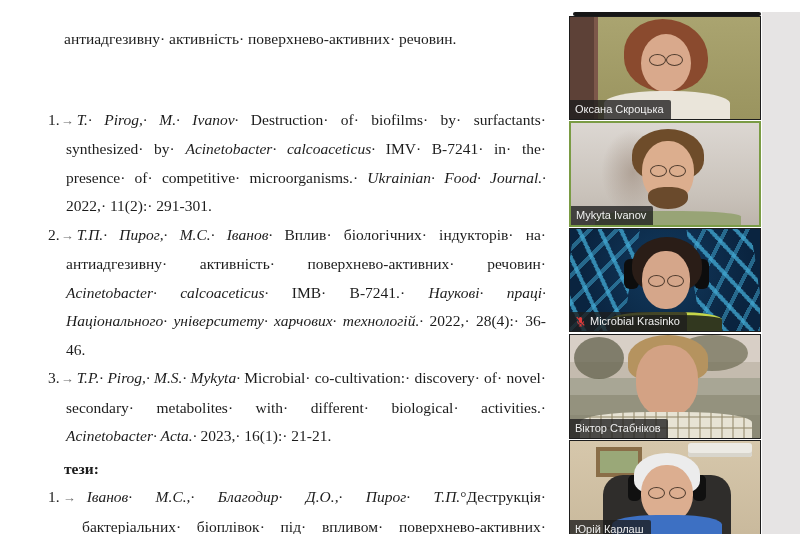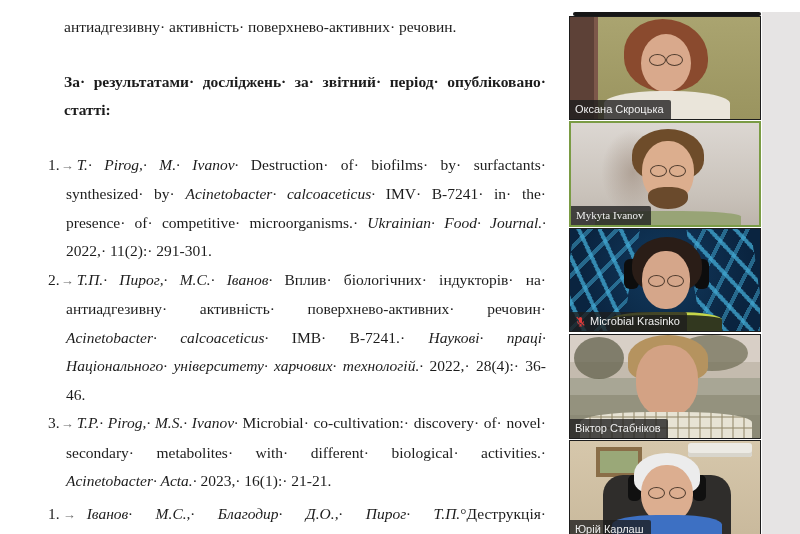--- a/index.html
+++ b/index.html
@@ -5,21 +5,21 @@
   html,body{margin:0;padding:0;}
   body{
     width:800px;height:534px;overflow:hidden;background:#ffffff;
     font-family:"Liberation Sans",sans-serif;position:relative;
   }
   .stage{position:absolute;inset:0;}
 
   
   .doc-pane{
     position:absolute;left:0;top:0;width:568px;height:534px;background:#ffffff;
-    padding:13px 22px 0 48px;box-sizing:border-box;overflow:hidden;
+    padding:25px 22px 0 48px;box-sizing:border-box;overflow:hidden;
     font-family:"Liberation Serif","DejaVu Serif",serif;
     font-size:15.5px;line-height:28.5px;color:#1c1c1c;
     text-align:justify;
   }
   .doc-pane .para{margin:0 0 0 16px;}
   .doc-pane .bold{font-weight:700;}
   .doc-pane .spacer{height:26px;}
   .doc-pane .spacer-sm{height:4px;}
   .doc-pane .list-item{margin-left:18px;text-indent:-18px;}
   .doc-pane .thesis-item{margin-left:34px;text-indent:-34px;}
@@ -33,21 +33,21 @@
   .right-gutter{position:absolute;left:194px;top:0;width:38px;height:534px;background:#e6e4e4;}
   .bottom-gutter{position:absolute;left:1px;top:528px;width:231px;height:6px;background:#e6e4e4;}
   .top-bar{position:absolute;left:5px;top:0;width:188px;height:4px;background:#161616;border-radius:2px;}
 
   .tile{
     position:absolute;left:1px;width:192px;box-sizing:border-box;
     border:1px solid #1d1d1d;overflow:hidden;background:#444;cursor:pointer;
   }
   .tile.active{border:2px solid var(--accent,#7a9b44);}
   .t0{top:4px;height:104px;}
-  .t1{top:109px;height:106px;font-family:Liberation Serif, serif;}
+  .t1{top:109px;height:106px;}
   .t2{top:216px;height:104px;}
   .t3{top:322px;height:105px;}
   .t4{top:428px;height:100px;}
 
   .scene{position:absolute;inset:0;}
   .scene div,.person div{position:absolute;}
   .deco-a,.deco-b{display:none;}
   .person{position:absolute;inset:0;}
   .person div{display:none;}
   .glasses::before,.glasses::after{
@@ -121,26 +121,26 @@
   }
   .label svg{flex:0 0 auto;}
 </style>
 </head>
 <body>
 
 <div class="stage">
   <div class="doc-pane">
       <div class="para"><span>антиадгезивну· активність· поверхнево-активних· речовин.</span></div>
       <div class="spacer"></div>
-      <div class="para bold"><span>За· результатами· досліджень· за· звітний· період· опубліковано· статті:</span></div>
       <div class="spacer"></div>
       <div class="list-item"><span class="num">1.</span><span class="tab">→</span><span class="it">T.· Pirog,· M.· Ivanov· </span><span>Destruction· of· biofilms· by· surfactants· synthesized· by· </span><span class="it">Acinetobacter· calcoaceticus· </span><span>IMV· B-7241· in· the· presence· of· competitive· microorganisms.· </span><span class="it">Ukrainian· Food· Journal.· </span><span>2022,· 11(2):· 291-301.</span></div>
       <div class="list-item"><span class="num">2.</span><span class="tab">→</span><span class="it">Т.П.· Пирог,· М.С.· Іванов· </span><span>Вплив· біологічних· індукторів· на· антиадгезивну· активність· поверхнево-активних· речовин· </span><span class="it">Acinetobacter· calcoaceticus· </span><span>ІМВ· В-7241.· </span><span class="it">Наукові· праці· Національного· університету· харчових· технологій.· </span><span>2022,· 28(4):· 36-46.</span></div>
-      <div class="list-item"><span class="num">3.</span><span class="tab">→</span><span class="it">T.P.· Pirog,· M.S.· Ivanov· </span><span>Microbial· co-cultivation:· discovery· of· novel· secondary· metabolites· with· different· biological· activities.· </span><span class="it">Acinetobacter· Acta.· </span><span>2023,· 16(1):· 21-21.</span></div>
+      <div class="list-item"><span class="num">3.</span><span class="tab">→</span><span class="it">T.P.· Pirog,· M.S.· Mykyta· </span><span>Microbial· co-cultivation:· discovery· of· novel· secondary· metabolites· with· different· biological· activities.· </span><span class="it">Acinetobacter· Acta.· </span><span>2023,· 16(1):· 21-21.</span></div>
       <div class="spacer-sm"></div>
+      <div class="para bold"><span>тези:</span></div>
       <div class="thesis-item"><span class="num">1.</span><span class="tab">→</span><span class="it">Іванов· М.С.,· Благодир· Д.О.,· Пирог· Т.П.</span><span>°Деструкція· бактеріальних· біоплівок· під· впливом· поверхнево-активних· речовин°</span></div>
     </div>
   <div class="video-col">
     <div class="right-gutter"></div>
     <div class="bottom-gutter"></div>
     <div class="top-bar"></div>
   <div class="tile t0">
         <div class="scene">
           <div class="deco-a"></div>
           <div class="person">

